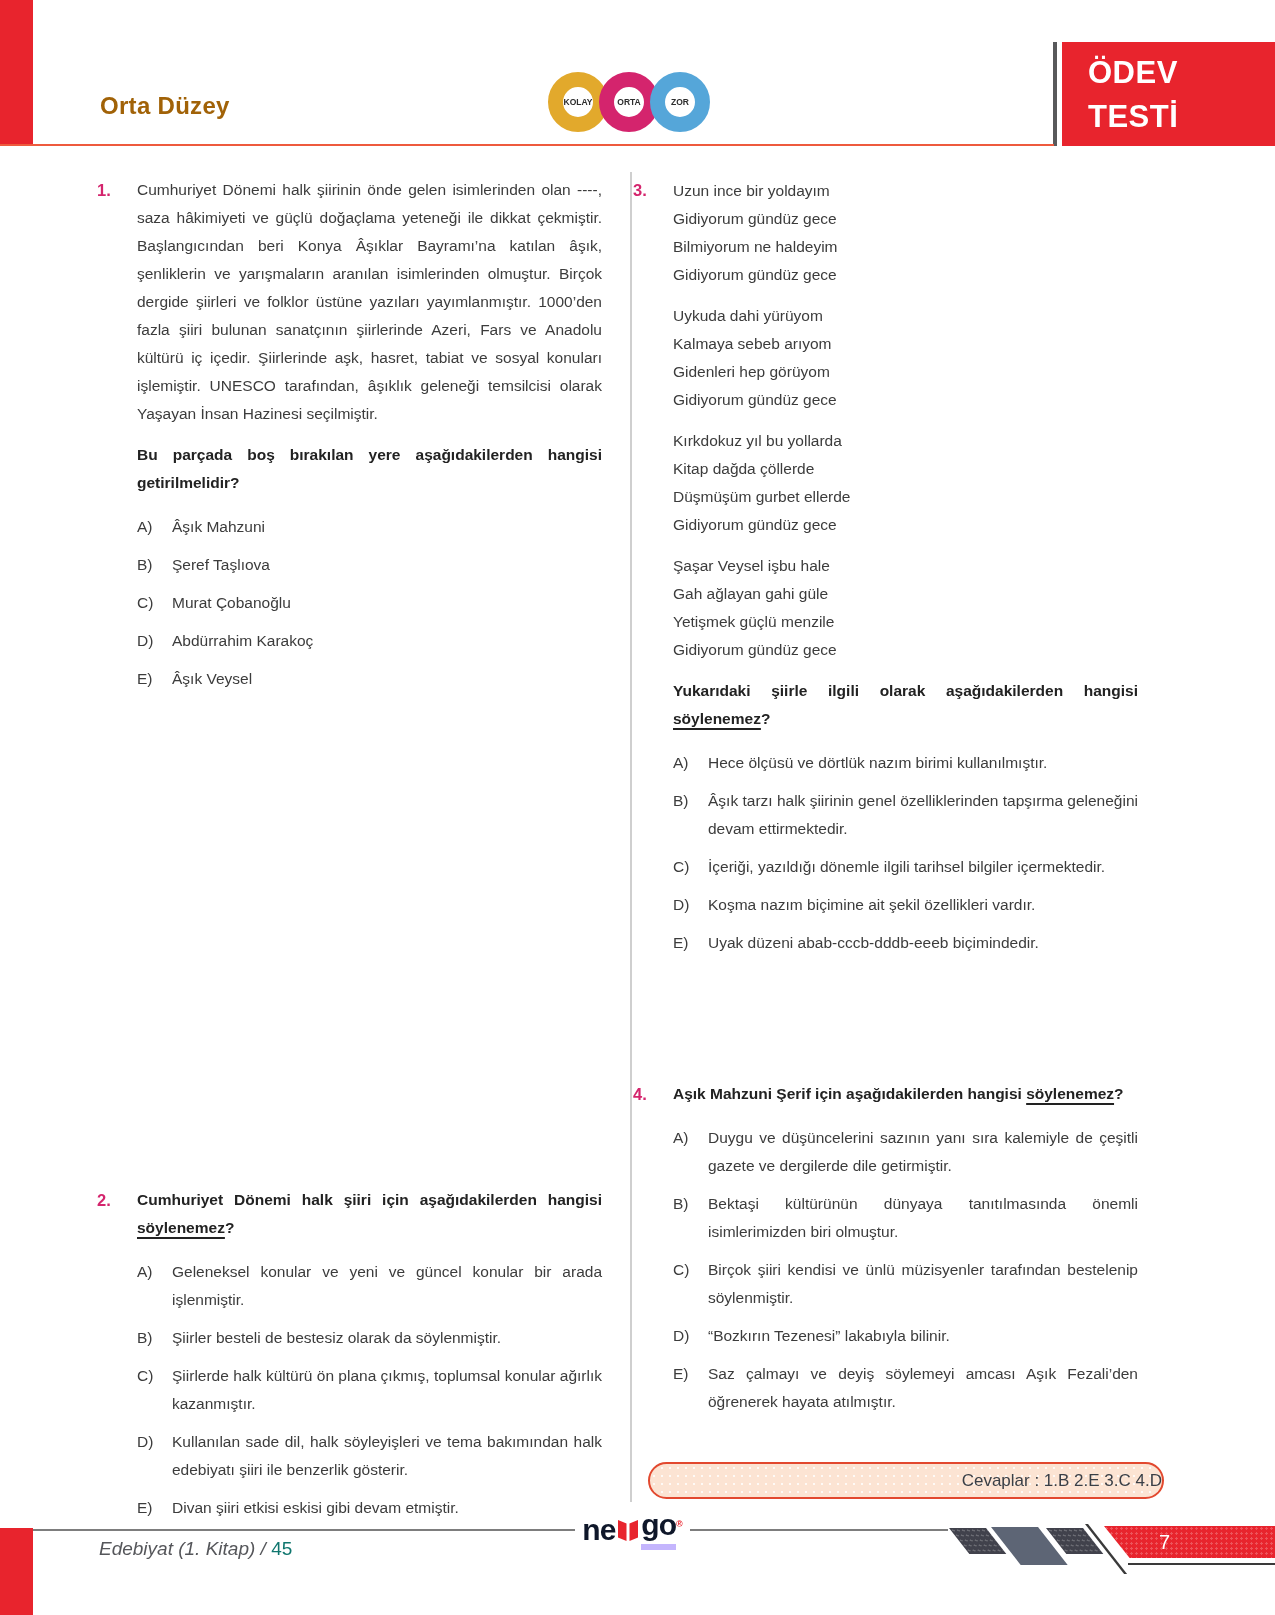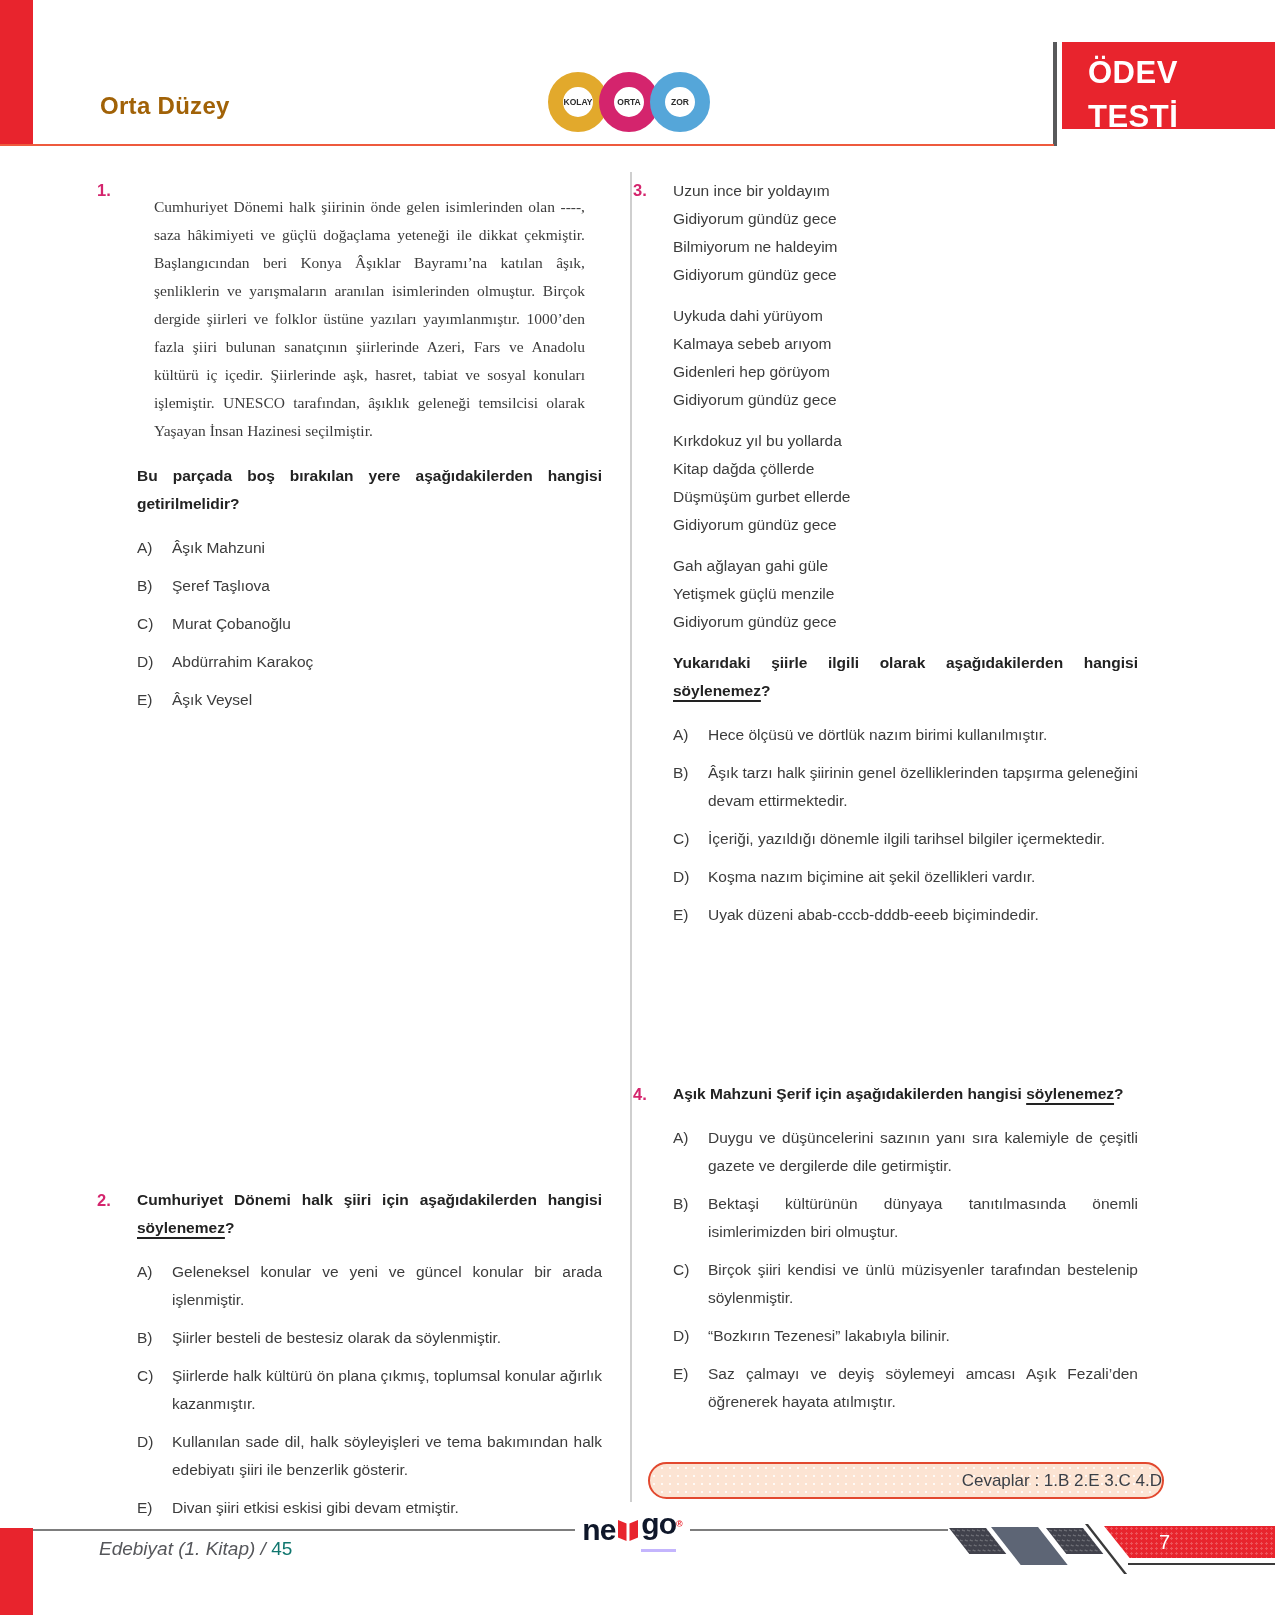--- a/index.html
+++ b/index.html
@@ -20,38 +20,38 @@
     display:flex; align-items:center; justify-content:center;
     font-size:8.5px; font-weight:bold; color:#2d2d2d; white-space:nowrap; box-sizing:content-box;
   }
   .badge + .badge { margin-left:-9px; }
   .badge-kolay { border-color:#e2a92c; }
   .badge-orta  { border-color:#d4246d; }
   .badge-zor   { border-color:#55a6d9; }
 
   .odev-divider { position:absolute; left:1053px; top:42px; width:4px; height:104px; background:#58595b; }
   .odev-box {
-    position:absolute; left:1062px; top:42px; width:213px; height:87px; background:#e8242d;
+    position:absolute; left:1062px; top:42px; width:213px; height:104px; background:#e8242d;
     color:#fff; font-weight:bold; font-size:31px; line-height:44px; letter-spacing:.5px;
     padding:9px 0 0 26px; box-sizing:border-box;
   }
 
   
   .col-divider { position:absolute; left:630px; top:172px; width:2px; height:1330px; background:#cfcfcf; }
 
   .q { position:absolute; width:505px; display:flex; }
   .q1 { left:97px;  top:176px; }
   .q2 { left:97px;  top:1186px; }
   .q3 { left:633px; top:176px; }
   .q4 { left:633px; top:1080px; }
 
   .qnum { width:40px; flex:none; font-weight:bold; color:#d4256d; font-size:16.5px; line-height:28px; }
   .qbody { flex:1; font-size:15.5px; color:#3c3c3c; line-height:28px; }
 
-  .para { margin:17px; text-align:justify;font-family:Liberation Serif, serif; }
+  .para { margin:0; text-align:justify; }
   .stem { margin:13px 0 16px 0; font-weight:bold; color:#222222; text-align:justify; }
   .ul-word { text-decoration:underline; text-underline-offset:4px; text-decoration-thickness:1.5px; }
 
   .poem { margin:0; }
   .stanza { margin:1px 0 13px 0; }
   .poem-line { white-space:nowrap; }
 
   .opt { display:flex; margin-bottom:10px; }
   .opt-letter { width:35px; flex:none; }
   .opt-text { flex:1; text-align:justify; }
@@ -70,21 +70,21 @@
   
   .footer-rule { position:absolute; left:33px; top:1529px; width:915px; height:2px; background:#7d7d7d; }
   .edebiyat { position:absolute; left:99px; top:1538px; font-size:19px; color:#55565a; font-style:italic; }
   .edebiyat .upright { font-style:normal; color:#0f766e; }
 
   .logo {
     position:absolute; left:575px; top:1508px; width:115px; height:44px; background:#fff;
     display:flex; align-items:center; justify-content:center;
   }
   .logo-text { color:#0f172a; font-weight:bold; font-size:30px; letter-spacing:-1px; line-height:1; }
-  .logo-go { border-bottom:3px solid #c4b5fd; padding-bottom:10px; }
+  .logo-go { border-bottom:6px solid #c4b5fd; padding-bottom:4px; }
   .logo-reg { color:#e8242d; font-size:9px; font-weight:bold; vertical-align:top; line-height:1; position:relative; top:-6px; }
   .logo-book { width:24px; height:26px; margin:0 1px; }
 
   .deco-bar { position:absolute; transform:skewX(38deg); transform-origin:top left; }
   .bar-dark {
     background-color:#41424c;
     background-image:radial-gradient(rgba(255,255,255,.22) 1px, transparent 1.2px);
     background-size:5px 5px;
   }
   .bar-mid { background-color:#5d6575; }
@@ -206,20 +206,21 @@
           <div class="poem-line">Gidenleri hep görüyom</div>
           <div class="poem-line">Gidiyorum gündüz gece</div>
         </div>
         <div class="stanza">
           <div class="poem-line">Kırkdokuz yıl bu yollarda</div>
           <div class="poem-line">Kitap dağda çöllerde</div>
           <div class="poem-line">Düşmüşüm gurbet ellerde</div>
           <div class="poem-line">Gidiyorum gündüz gece</div>
         </div>
         <div class="stanza">
+          <div class="poem-line">Şaşar Veysel işbu hale</div>
           <div class="poem-line">Gah ağlayan gahi güle</div>
           <div class="poem-line">Yetişmek güçlü menzile</div>
           <div class="poem-line">Gidiyorum gündüz gece</div>
         </div>
       </div>
       <p class="stem"><span>Yukarıdaki şiirle ilgili olarak aşağıdakilerden hangisi </span><span class="ul-word">söylenemez</span><span>?</span></p>
       <div class="options">
         <div class="opt">
             <span class="opt-letter">A)</span>
             <span class="opt-text">Hece ölçüsü ve dörtlük nazım birimi kullanılmıştır.</span>

